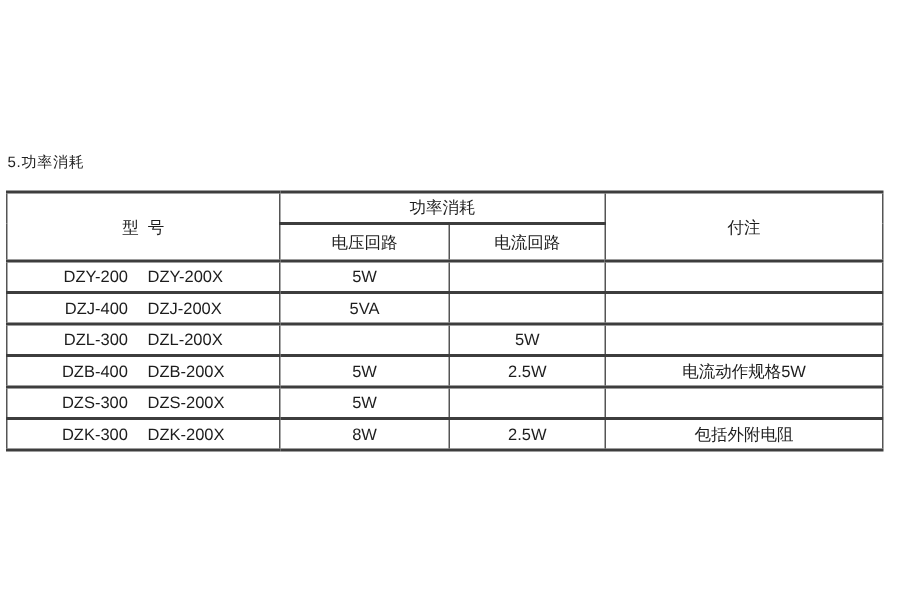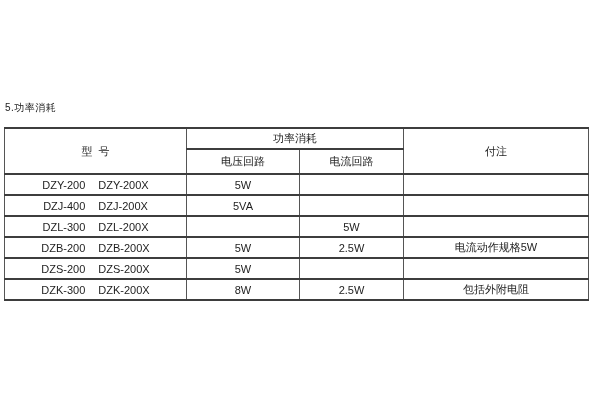--- a/index.html
+++ b/index.html
@@ -101,30 +101,30 @@
         <td><span class="model-pair">
             <span>DZL-300</span>
             <span>DZL-200X</span>
           </span></td>
         <td></td>
         <td>5W</td>
         <td></td>
       </tr>
       <tr>
         <td><span class="model-pair">
-            <span>DZB-200</span>
+            <span>DZB-400</span>
             <span>DZB-200X</span>
           </span></td>
         <td>5W</td>
         <td>2.5W</td>
         <td>电流动作规格5W</td>
       </tr>
       <tr>
         <td><span class="model-pair">
-            <span>DZS-200</span>
+            <span>DZS-300</span>
             <span>DZS-200X</span>
           </span></td>
         <td>5W</td>
         <td></td>
         <td></td>
       </tr>
       <tr>
         <td><span class="model-pair">
             <span>DZK-300</span>
             <span>DZK-200X</span>

